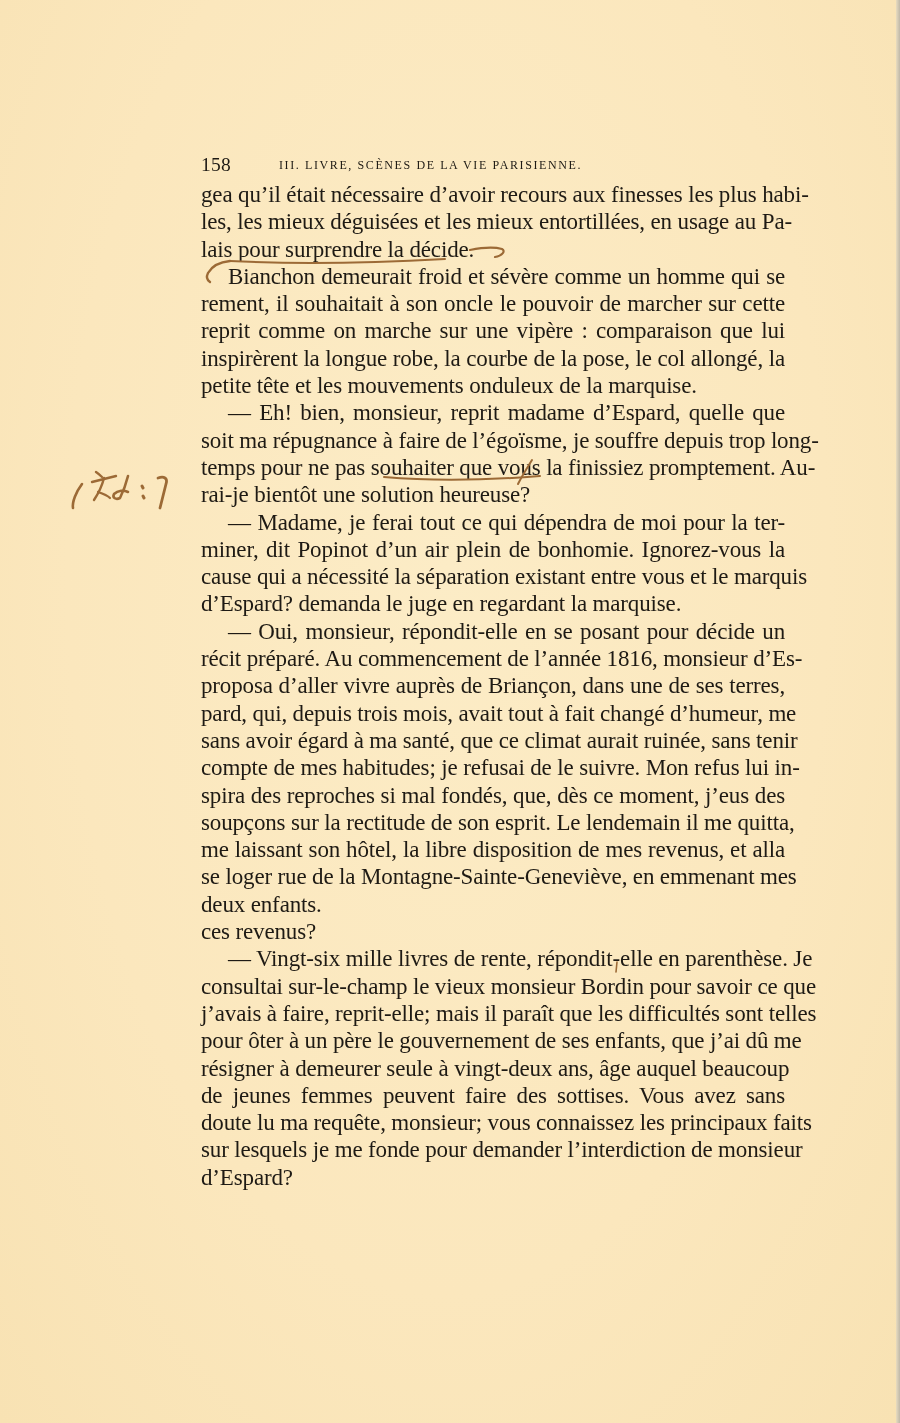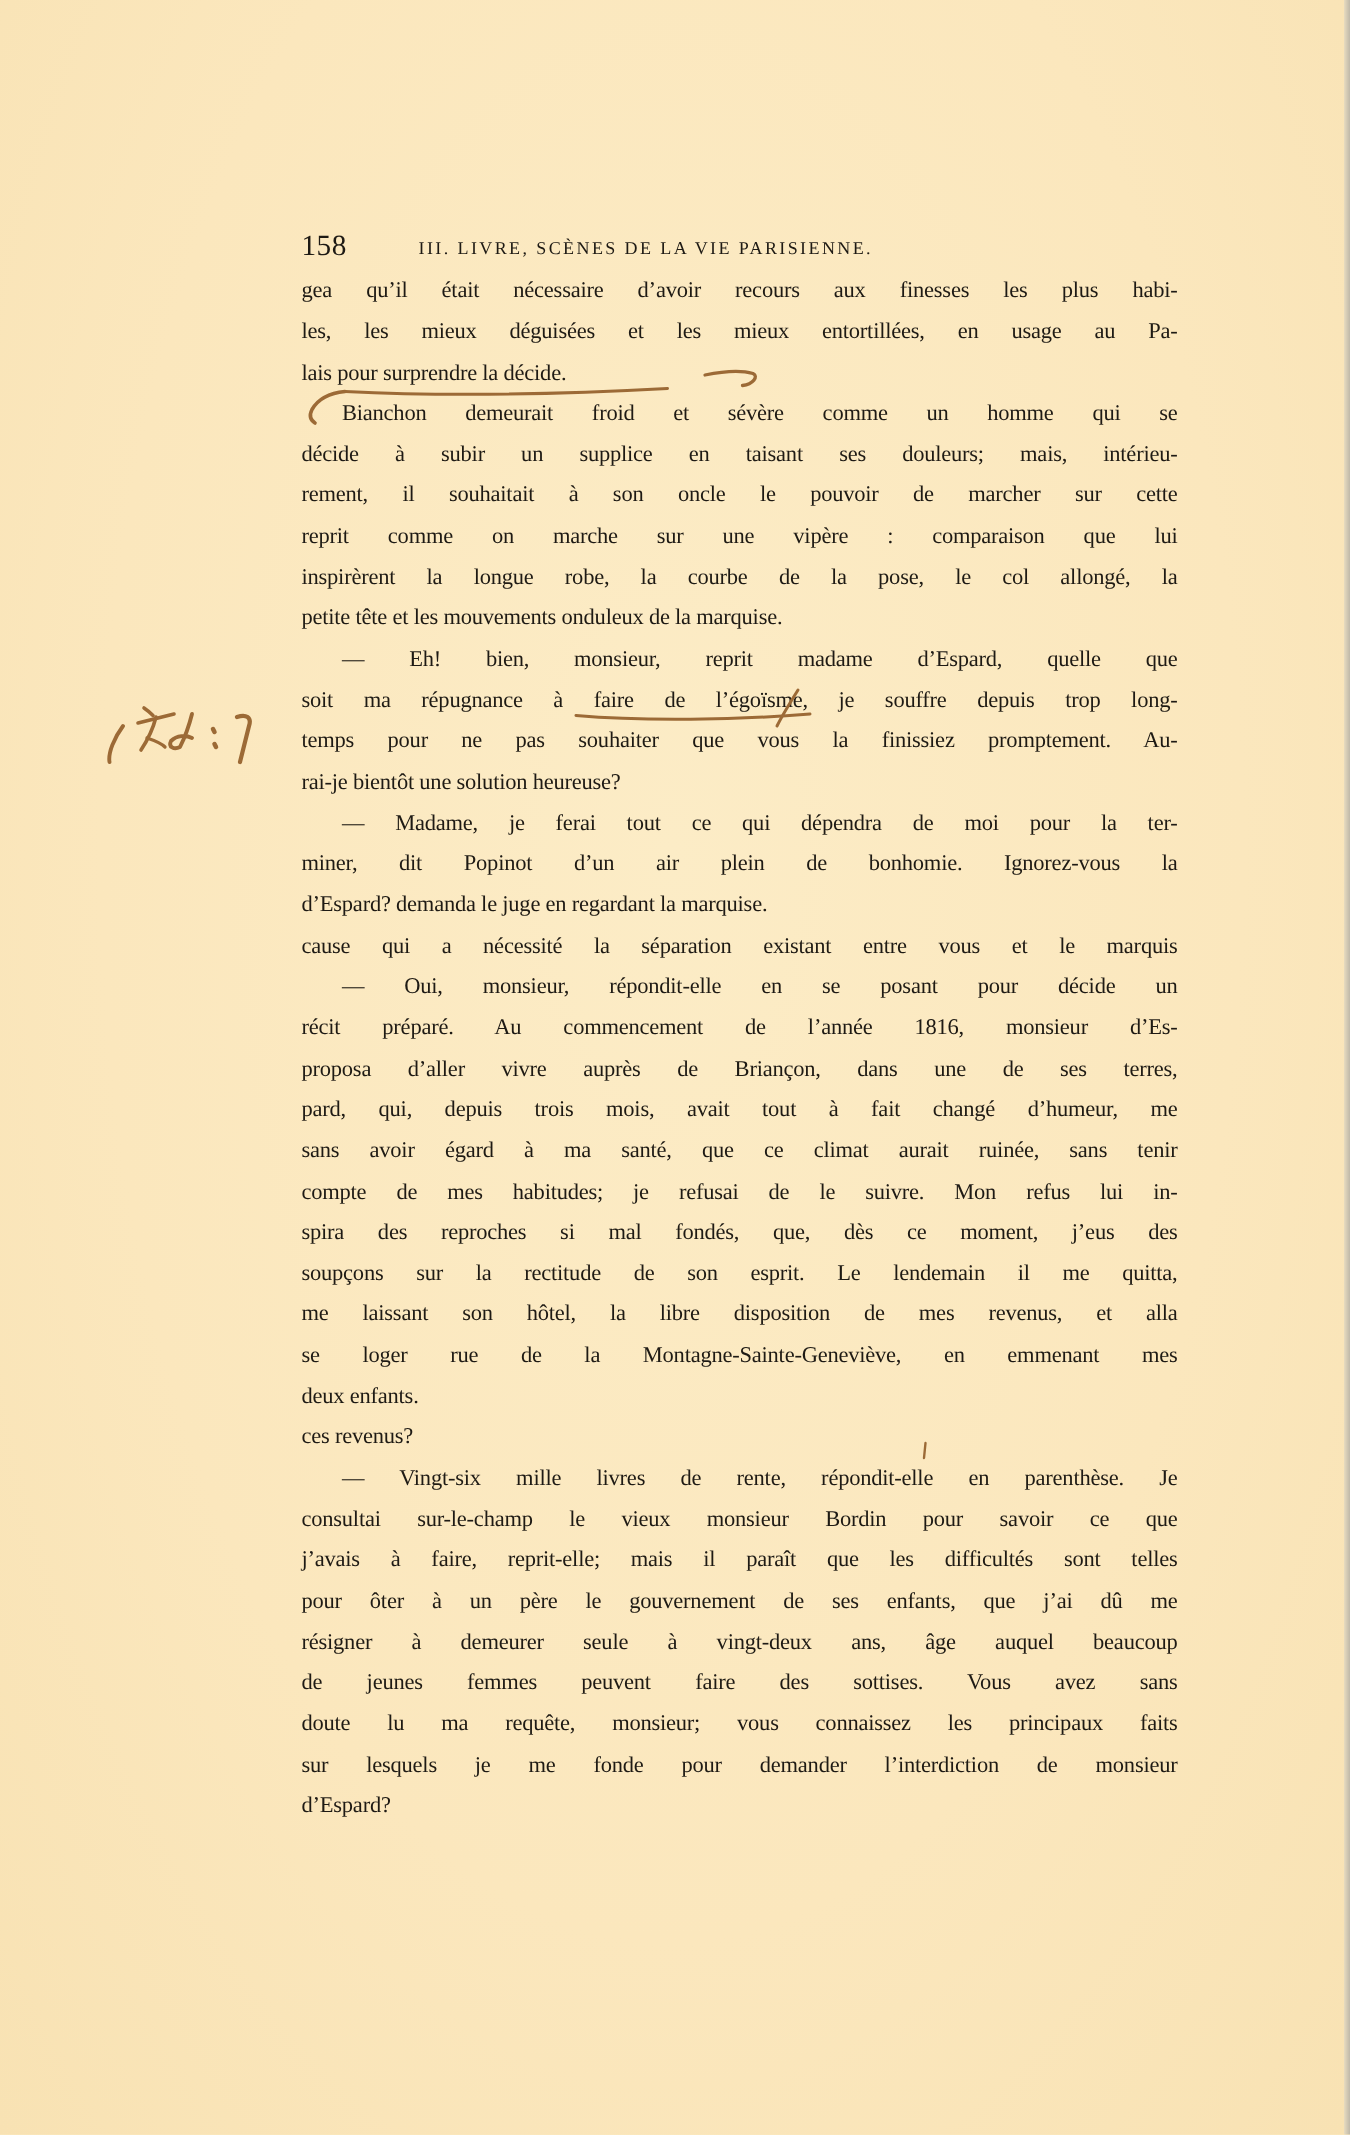--- a/index.html
+++ b/index.html
@@ -25,21 +25,21 @@
     }
     .running-head .folio { font-weight: normal; letter-spacing: 0.3px; }
     .running-head .title {
       position: absolute; left: 78px; top: 0;
       font-weight: normal; font-size: 12px; letter-spacing: 1.6px;
     }
     .text-block {
       position: absolute; left: 201px; top: 181px; width: 584px;
     }
     .line {
-      height: 27.3px; line-height: 27.3px; font-size: 15px;
+      height: 27.3px; line-height: 27.3px; font-size: 23px;
       white-space: nowrap; text-align: justify; text-align-last: justify;
       letter-spacing: -0.15px;
       font-family: Liberation Serif, serif;
     }
     .line.last { text-align-last: left; }
     .line.indent { padding-left: 27px; }
     .annot { position: absolute; pointer-events: none; }
     svg.annot path { fill: none; stroke: #9c6a36; stroke-linecap: round; stroke-linejoin: round; }
     .margin-note {
       position: absolute; left: 68px; top: 462px; width: 120px; height: 60px;
@@ -55,37 +55,36 @@
   </div>
 
   <div class="text-block" id="text-block">
       <div>
         <div class="line">gea qu’il était nécessaire d’avoir recours aux finesses les plus habi-</div>
         <div class="line">les, les mieux déguisées et les mieux entortillées, en usage au Pa-</div>
         <div class="line last">lais pour surprendre la décide.</div>
       </div>
       <div>
         <div class="line indent">Bianchon demeurait froid et sévère comme un homme qui se</div>
-        <div class="line">décide à subir un supplice en taisant ses douleurs; mais, intérieu-</div>
         <div class="line">rement, il souhaitait à son oncle le pouvoir de marcher sur cette</div>
         <div class="line">reprit comme on marche sur une vipère : comparaison que lui</div>
         <div class="line">inspirèrent la longue robe, la courbe de la pose, le col allongé, la</div>
         <div class="line last">petite tête et les mouvements onduleux de la marquise.</div>
       </div>
       <div>
         <div class="line indent">— Eh! bien, monsieur, reprit madame d’Espard, quelle que</div>
         <div class="line">soit ma répugnance à faire de l’égoïsme, je souffre depuis trop long-</div>
         <div class="line">temps pour ne pas souhaiter que vous la finissiez promptement. Au-</div>
         <div class="line last">rai-je bientôt une solution heureuse?</div>
       </div>
       <div>
         <div class="line indent">— Madame, je ferai tout ce qui dépendra de moi pour la ter-</div>
         <div class="line">miner, dit Popinot d’un air plein de bonhomie. Ignorez-vous la</div>
+        <div class="line">cause qui a nécessité la séparation existant entre vous et le marquis</div>
         <div class="line last">d’Espard? demanda le juge en regardant la marquise.</div>
-        <div class="line">cause qui a nécessité la séparation existant entre vous et le marquis</div>
       </div>
       <div>
         <div class="line indent">— Oui, monsieur, répondit-elle en se posant pour décide un</div>
         <div class="line">récit préparé. Au commencement de l’année 1816, monsieur d’Es-</div>
         <div class="line">proposa d’aller vivre auprès de Briançon, dans une de ses terres,</div>
         <div class="line">pard, qui, depuis trois mois, avait tout à fait changé d’humeur, me</div>
         <div class="line">sans avoir égard à ma santé, que ce climat aurait ruinée, sans tenir</div>
         <div class="line">compte de mes habitudes; je refusai de le suivre. Mon refus lui in-</div>
         <div class="line">spira des reproches si mal fondés, que, dès ce moment, j’eus des</div>
         <div class="line">soupçons sur la rectitude de son esprit. Le lendemain il me quitta,</div>

